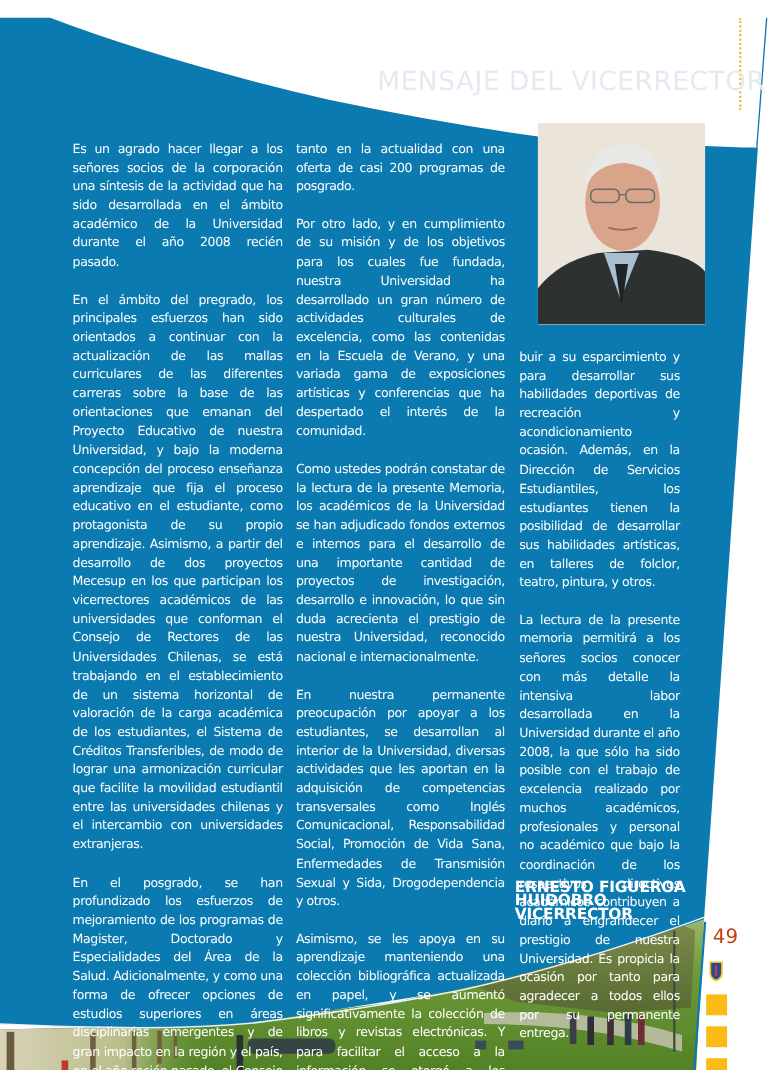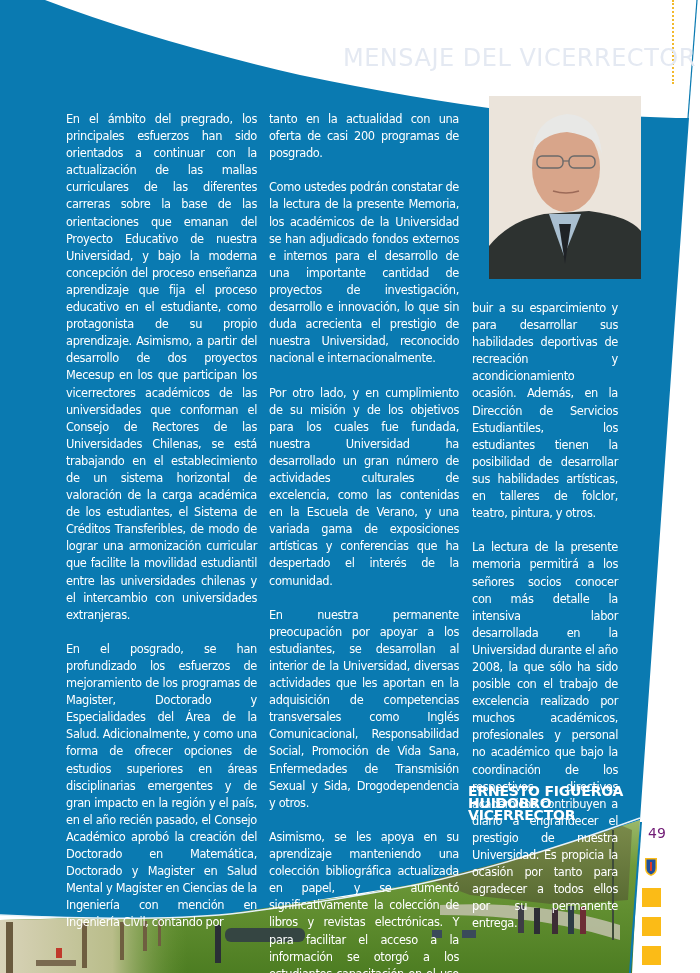--- a/index.html
+++ b/index.html
@@ -1,28 +1,28 @@
 <!DOCTYPE html>
 <html><head>
 <meta charset="utf-8">
 <style>
   html, body { margin:0; padding:0; }
   body { width:700px; height:973px; position:relative; overflow:hidden; background:#ffffff; font-family:"Liberation Sans", sans-serif; }
-  #page { position:absolute; left:0; top:0; width:700px; height:837px; }
+  #page { position:absolute; left:0; top:16px; width:700px; height:837px; }
   #bg-svg { position:absolute; left:0; top:0; width:700px; height:973px; }
   .header-title { position:absolute; left:343px; top:28px; font-size:24px; letter-spacing:0.5px; color:#e4e9f2; font-family:"DejaVu Sans", sans-serif; font-weight:normal; white-space:nowrap; }
   .dotted-rule { position:absolute; left:672px; top:0px; width:0; height:84px; border-left:2px dotted #f2b92c; }
   .col { position:absolute; color:#ffffff; font-family:"DejaVu Sans", sans-serif; font-size:11.4px; line-height:17.1px; text-align:justify; letter-spacing:-0.35px; }
   .col p { margin:0 0 17.1px 0; }
   #col1 { left:66px; top:111px; width:191px; }
   #col2 { left:269px; top:111px; width:190px; }
   #col3 { left:472px; top:300px; width:146px; }
   .photo { position:absolute; left:489px; top:96px; width:152px; height:183px; background:#ebe4db; overflow:hidden; }
   .signature { position:absolute; left:468px; top:785px; color:#ffffff; font-family:"DejaVu Sans", sans-serif; font-weight:bold; font-size:14px; line-height:12px; letter-spacing:-0.2px; }
-  .page-number { position:absolute; left:648px; top:825px; font-size:14px; color:#701a75; font-family:"DejaVu Sans", sans-serif; }
+  .page-number { position:absolute; left:648px; top:825px; font-size:18px; color:#c2410c; font-family:"DejaVu Sans", sans-serif; }
   .crest { position:absolute; left:644px; top:857px; width:14px; height:20px; }
   .sq { position:absolute; left:642px; width:19px; height:19px; background:#fbbb17; }
 </style>
 </head>
 <body>
 
 <div id="page">
   <svg id="bg-svg" viewBox="0 0 700 973">
     <defs>
       <linearGradient id="grass" x1="0" y1="0" x2="0" y2="1">
@@ -88,28 +88,29 @@
       <ellipse cx="77" cy="72" rx="34" ry="44" fill="#d8a58a"></ellipse>
       <path d="M43,60 Q45,22 78,18 Q110,20 113,58 Q108,40 78,36 Q50,38 43,60 Z" fill="#e8e8e6"></path>
       <rect x="48" y="60" width="26" height="12" rx="5" fill="none" stroke="#6a6a6a" stroke-width="1.4"></rect>
       <rect x="80" y="60" width="26" height="12" rx="5" fill="none" stroke="#6a6a6a" stroke-width="1.4"></rect>
       <line x1="74" y1="65" x2="80" y2="65" stroke="#6a6a6a" stroke-width="1.2"></line>
       <path d="M64,95 Q77,99 90,95" stroke="#9c6a58" stroke-width="1.6" fill="none"></path>
     </svg>
   </div>
 
   <div class="col" id="col1">
+    <p>Es un agrado hacer llegar a los señores socios de la corporación una síntesis de la actividad que ha sido desarrollada en el ámbito académico de la Universidad durante el año 2008 recién pasado.</p>
     <p>En el ámbito del pregrado, los principales esfuerzos han sido orientados a continuar con la actualización de las mallas curriculares de las diferentes carreras sobre la base de las orientaciones que emanan del Proyecto Educativo de nuestra Universidad, y bajo la moderna concepción del proceso enseñanza aprendizaje que fija el proceso educativo en el estudiante, como protagonista de su propio aprendizaje. Asimismo, a partir del desarrollo de dos proyectos Mecesup en los que participan los vicerrectores académicos de las universidades que conforman el Consejo de Rectores de las Universidades Chilenas, se está trabajando en el establecimiento de un sistema horizontal de valoración de la carga académica de los estudiantes, el Sistema de Créditos Transferibles, de modo de lograr una armonización curricular que facilite la movilidad estudiantil entre las universidades chilenas y el intercambio con universidades extranjeras.</p>
     <p>En el posgrado, se han profundizado los esfuerzos de mejoramiento de los programas de Magister, Doctorado y Especialidades del Área de la Salud. Adicionalmente, y como una forma de ofrecer opciones de estudios superiores en áreas disciplinarias emergentes y de gran impacto en la región y el país, en el año recién pasado, el Consejo Académico aprobó la creación del Doctorado en Matemática, Doctorado y Magister en Salud Mental y Magister en Ciencias de la Ingeniería con mención en Ingeniería Civil, contando por</p>
   </div>
 
   <div class="col" id="col2">
     <p>tanto en la actualidad con una oferta de casi 200 programas de posgrado.</p>
+    <p>Por otro lado, y en cumplimiento de su misión y de los objetivos para los cuales fue fundada, nuestra Universidad ha desarrollado un gran número de actividades culturales de excelencia, como las contenidas en la Escuela de Verano, y una variada gama de exposiciones artísticas y conferencias que ha despertado el interés de la comunidad.</p>
     <p>Como ustedes podrán constatar de la lectura de la presente Memoria, los académicos de la Universidad se han adjudicado fondos externos e internos para el desarrollo de una importante cantidad de proyectos de investigación, desarrollo e innovación, lo que sin duda acrecienta el prestigio de nuestra Universidad, reconocido nacional e internacionalmente.</p>
-    <p>Por otro lado, y en cumplimiento de su misión y de los objetivos para los cuales fue fundada, nuestra Universidad ha desarrollado un gran número de actividades culturales de excelencia, como las contenidas en la Escuela de Verano, y una variada gama de exposiciones artísticas y conferencias que ha despertado el interés de la comunidad.</p>
     <p>En nuestra permanente preocupación por apoyar a los estudiantes, se desarrollan al interior de la Universidad, diversas actividades que les aportan en la adquisición de competencias transversales como Inglés Comunicacional, Responsabilidad Social, Promoción de Vida Sana, Enfermedades de Transmisión Sexual y Sida, Drogodependencia y otros.</p>
     <p>Asimismo, se les apoya en su aprendizaje manteniendo una colección bibliográfica actualizada en papel, y se aumentó significativamente la colección de libros y revistas electrónicas. Y para facilitar el acceso a la información se otorgó a los estudiantes capacitación en el uso de la informática para la búsqueda bibliográfica.</p>
 
   </div>
 
   <div class="col" id="col3">
     <p>buir a su esparcimiento y para desarrollar sus habilidades deportivas de recreación y acondicionamiento ocasión. Además, en la Dirección de Servicios Estudiantiles, los estudiantes tienen la posibilidad de desarrollar sus habilidades artísticas, en talleres de folclor, teatro, pintura, y otros.</p>
     <p>La lectura de la presente memoria permitirá a los señores socios conocer con más detalle la intensiva labor desarrollada en la Universidad durante el año 2008, la que sólo ha sido posible con el trabajo de excelencia realizado por muchos académicos, profesionales y personal no académico que bajo la coordinación de los respectivos directivos académicos contribuyen a diario a engrandecer el prestigio de nuestra Universidad. Es propicia la ocasión por tanto para agradecer a todos ellos por su permanente entrega.</p>
   </div>
 

